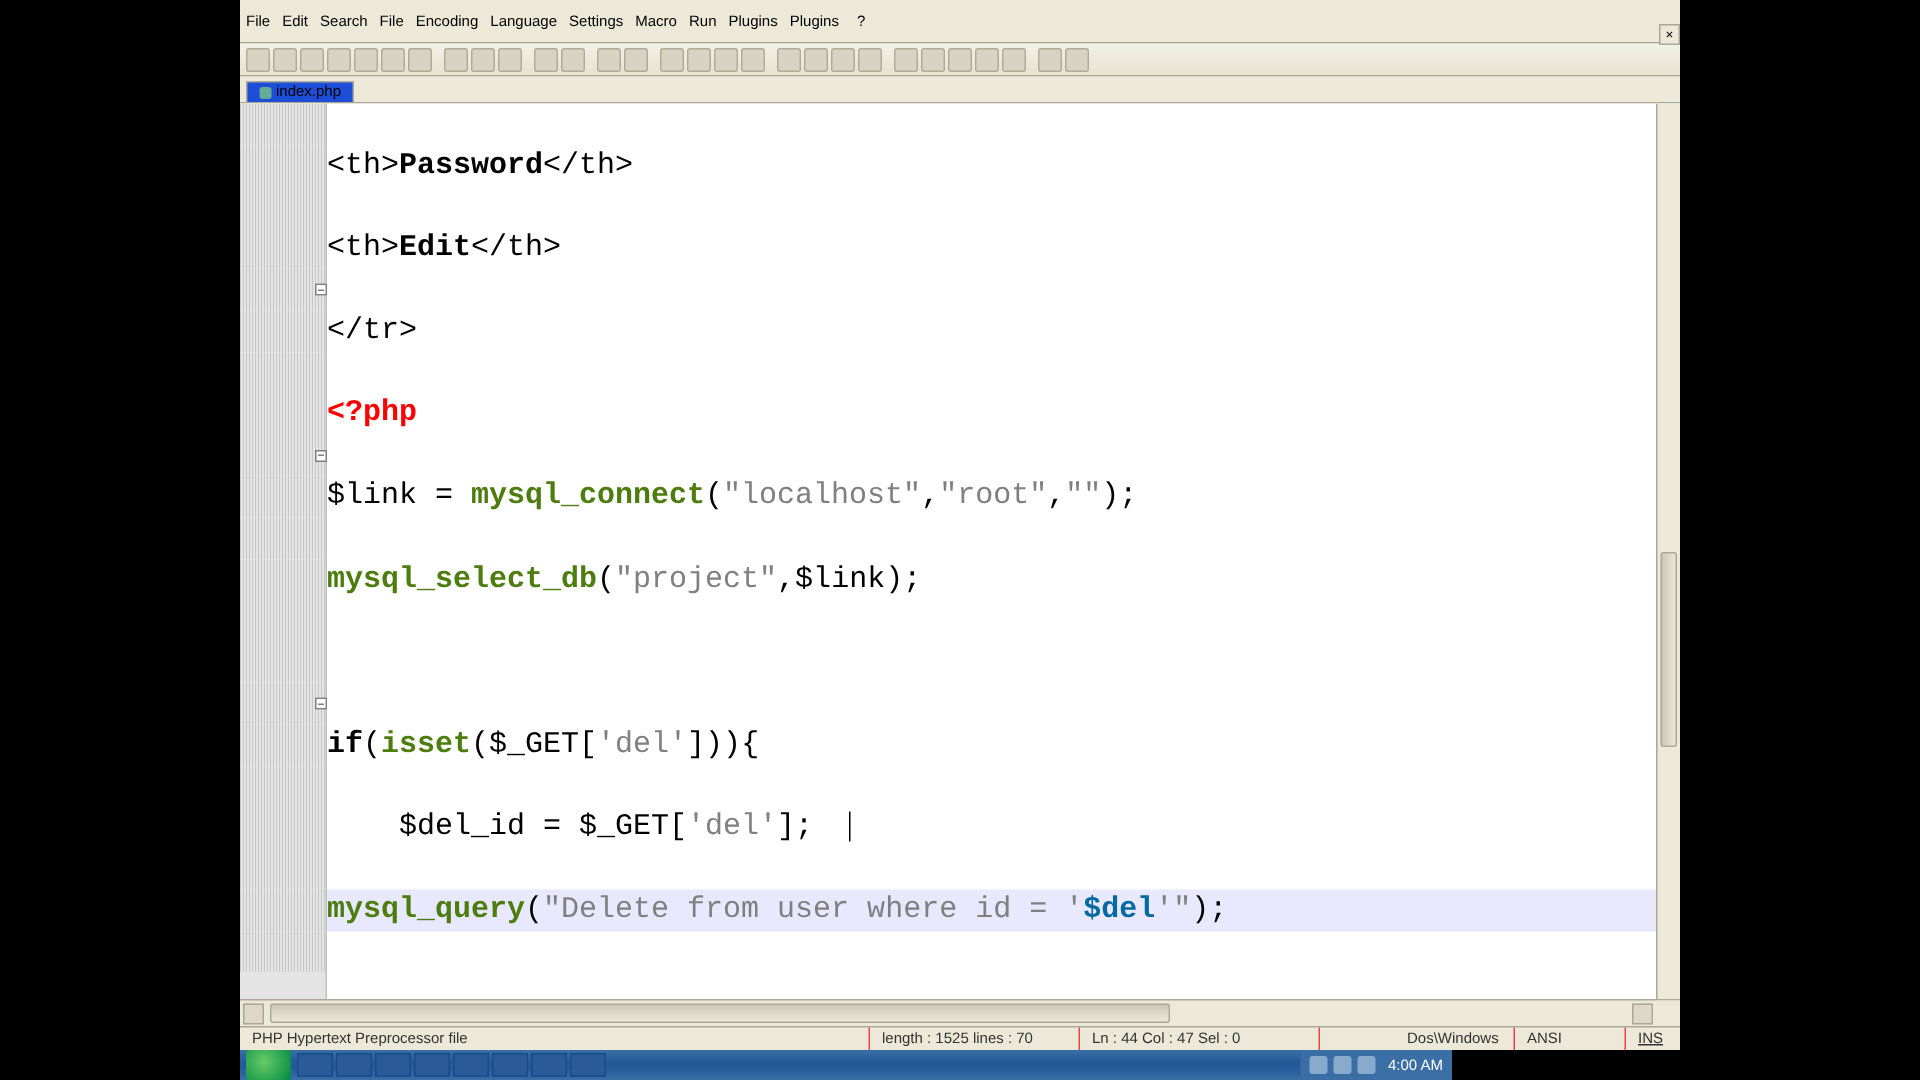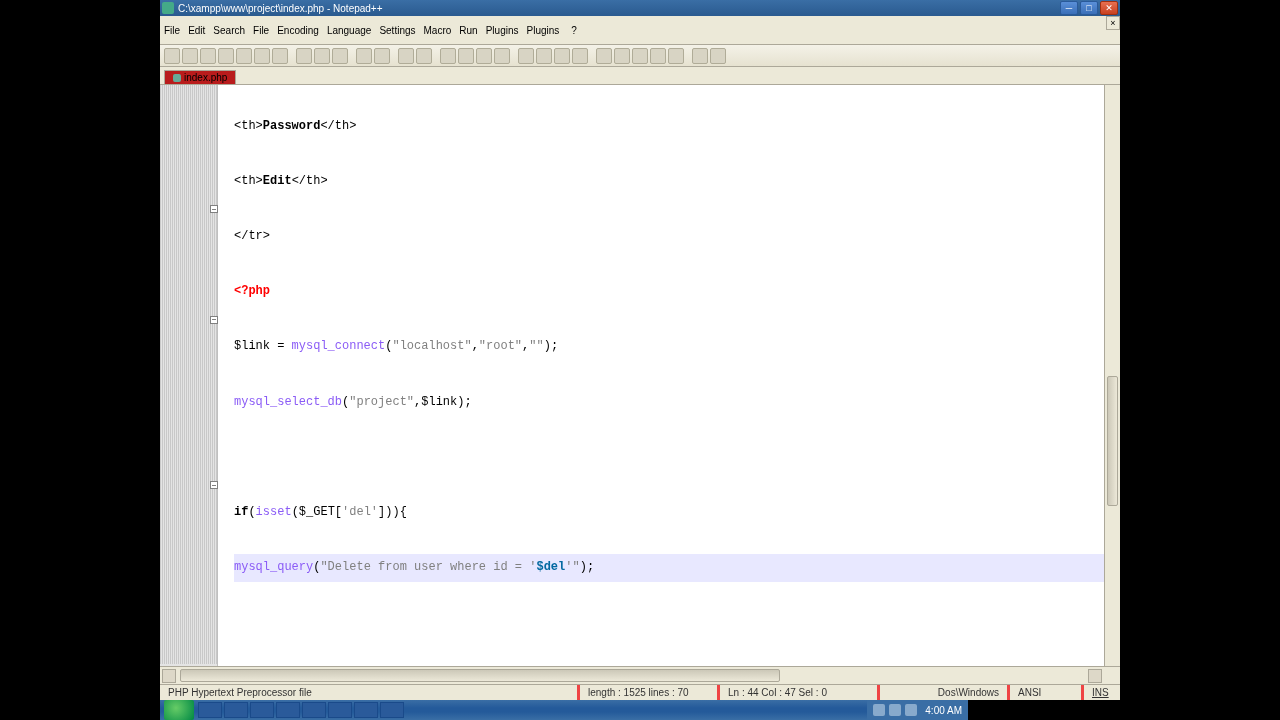--- a/index.html
+++ b/index.html
@@ -61,21 +61,21 @@
 .tsep { width: 4px; }
 .tabbar {
   height: 18px;
   background: #ece9d8;
   border-bottom: 1px solid #aca899;
   display: flex;
   align-items: flex-end;
   padding: 0 4px;
 }
 .tab {
-  background: #b91c1c;
+  background: #1d4ed8;
   border: 1px solid #aca899;
   border-bottom: none;
   padding: 1px 8px;
   font-size: 10px;
   display: flex;
   align-items: center;
   gap: 3px;
   cursor: pointer;
 }
 .tab .dot { width: 8px; height: 8px; background: #6a9; border-radius: 2px; }
@@ -114,33 +114,33 @@
   height: 8px;
   background: #fff;
   border: 1px solid #808080;
   top: 50%;
   margin-top: -4px;
 }
 .fold::after { content:""; position:absolute; left:1px; right:1px; top:50%; height:1px; background:#808080; margin-top:-0.5px; }
 .code {
   flex: 1;
   font-family: "Courier New", monospace;
-  font-size: 12px;
+  font-size: 20px;
   line-height: 27.6px;
   white-space: pre;
-  padding-left: 16px;
+  padding-left: 0;
   overflow: hidden;
   position: relative;
 }
 .code .line { height: 27.6px; }
 .code .line.hl { background: #e8e8ff; }
 .kw { font-weight: bold; color: #000; }
 .str { color: #808080; }
 .var { color: #000; }
-.func { font-weight: normal; color: #8b5cf6; margin-top: 32px; }
+.func { font-weight: bold; color: #4d7c0f; margin-top: 32px; }
 .php { font-weight: bold; color: #ff0000; }
 .delv { font-weight: bold; color: #0369a1; }
 .caret { display: inline-block; width: 1px; height: 20px; background: #000; vertical-align: middle; margin-left: 24px; }
 .v-scroll {
   position: absolute;
   right: 0;
   top: 0;
   bottom: 18px;
   width: 16px;
   background: #ece9d8;
@@ -172,21 +172,21 @@
 .h-scroll .corner { position: absolute; right: 0; top: 0; width: 16px; height: 18px; background: #ece9d8; }
 .statusbar {
   height: 16px;
   background: #ece9d8;
   border-top: 1px solid #aca899;
   display: flex;
   align-items: center;
   font-size: 10px;
   color: #333;
 }
-.sb-cell { padding: 0 8px; border-right: 3px solid #ef4444; height: 100%; display: flex; align-items: center; }
+.sb-cell { padding: 0 8px; border-right: 1px solid #ef4444; height: 100%; display: flex; align-items: center; }
 .sb-left { flex: 0 0 420px; }
 .sb-info { flex: 0 0 140px; }
 .sb-pos { flex: 0 0 160px; }
 .sb-enc1 { flex: 0 0 80px; margin-left: auto; }
 .sb-enc2 { flex: 0 0 74px; }
 .sb-ins { flex: 0 0 36px; border-right: none; text-decoration: underline; }
 .app-close {
   position: absolute;
   right: 0;
   top: 16px;
@@ -235,29 +235,20 @@
   background: #3a6ea5;
   height: 100%;
 }
 .tray-icon { width: 12px; height: 12px; background: #8ac; border-radius: 2px; }
 .clock { color: #fff; font-size: 10px; margin-left: 4px; }
 </style>
 </head>
 <body>
 
 <div class="desktop">
-  <div class="titlebar">
-    <div class="icon"></div>
-    <div class="title">C:\xampp\www\project\index.php - Notepad++</div>
-    <div class="win-btns">
-      <div class="win-btn">─</div>
-      <div class="win-btn">□</div>
-      <div class="win-btn close">✕</div>
-    </div>
-  </div>
 
   <div class="menubar">
     <span>File</span>
     <span>Edit</span>
     <span>Search</span>
     <span>File</span>
     <span>Encoding</span>
     <span>Language</span>
     <span>Settings</span>
     <span>Macro</span>
@@ -346,20 +337,21 @@
     </div>
     <div class="code">
 <div class="line"><span class="var">&lt;th&gt;</span><span class="kw">Password</span><span class="var">&lt;/th&gt;</span></div>
 <div class="line"><span class="var">&lt;th&gt;</span><span class="kw">Edit</span><span class="var">&lt;/th&gt;</span></div>
 <div class="line"><span class="var">&lt;/tr&gt;</span></div>
 <div class="line"><span class="php">&lt;?php</span></div>
 <div class="line"><span class="var">$link = </span><span class="func">mysql_connect</span><span class="var">(</span><span class="str">"localhost"</span><span class="var">,</span><span class="str">"root"</span><span class="var">,</span><span class="str">""</span><span class="var">);</span></div>
 <div class="line"><span class="func">mysql_select_db</span><span class="var">(</span><span class="str">"project"</span><span class="var">,$link);</span></div>
 <div class="line"></div>
 <div class="line"><span class="kw">if</span><span class="var">(</span><span class="func">isset</span><span class="var">($_GET[</span><span class="str">'del'</span><span class="var">])){</span></div>
+<div class="line"><span class="var">    $del_id = $_GET[</span><span class="str">'del'</span><span class="var">];</span><span class="caret"></span></div>
 <div class="line hl"><span class="func">mysql_query</span><span class="var">(</span><span class="str">"Delete from user where id = '</span><span class="delv">$del</span><span class="str">'"</span><span class="var">);</span></div>
 
 
 
 
 
 
 
 
 

